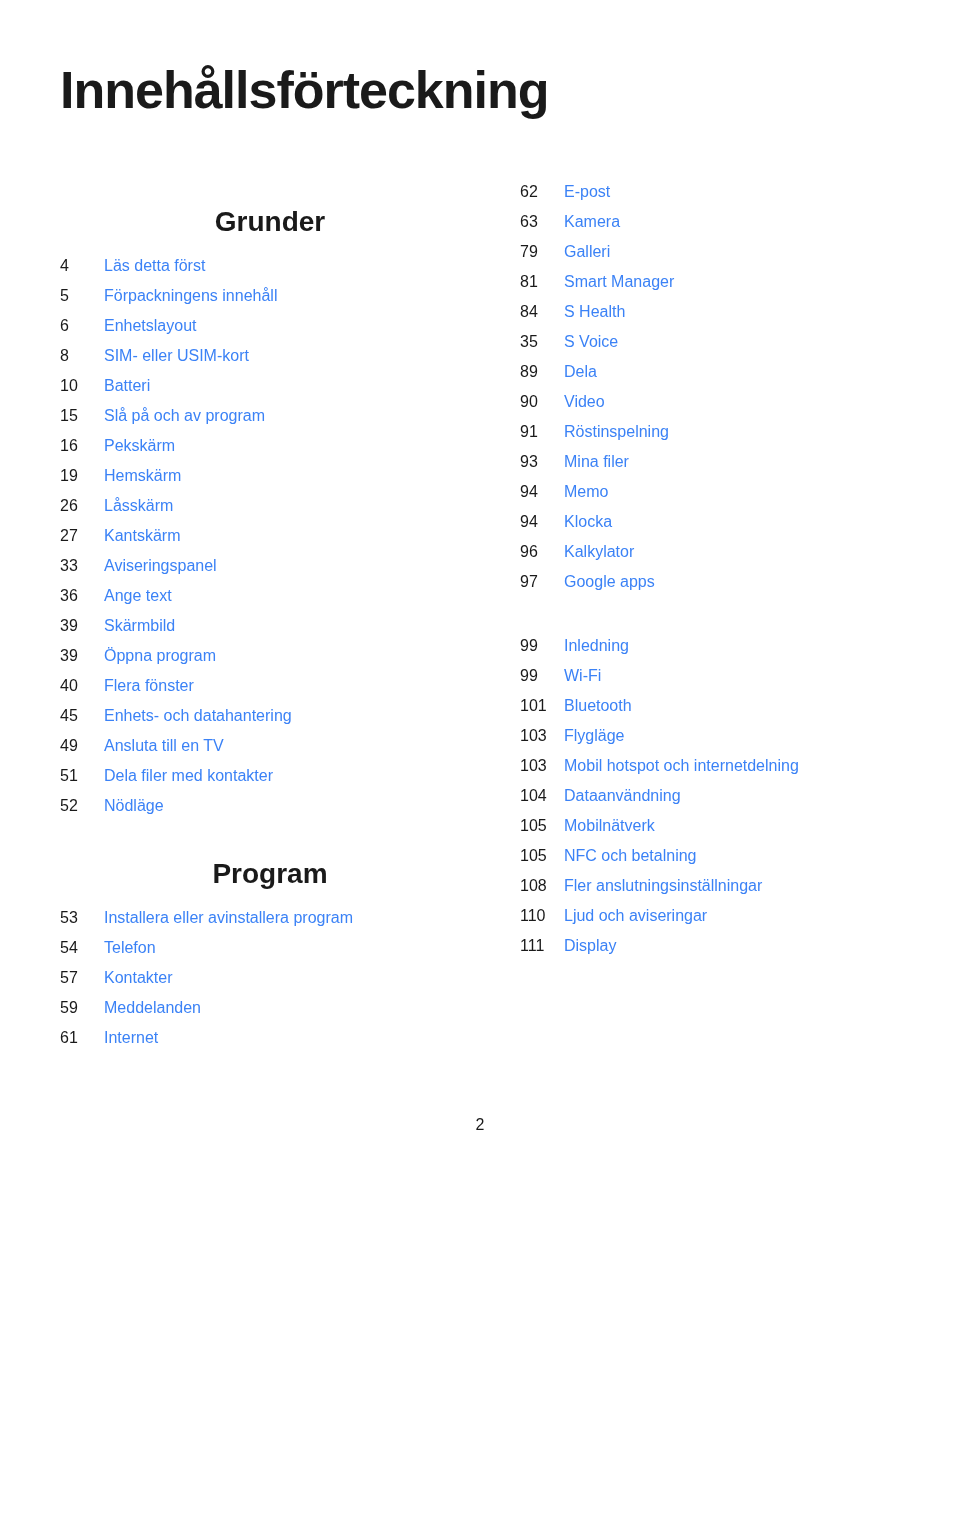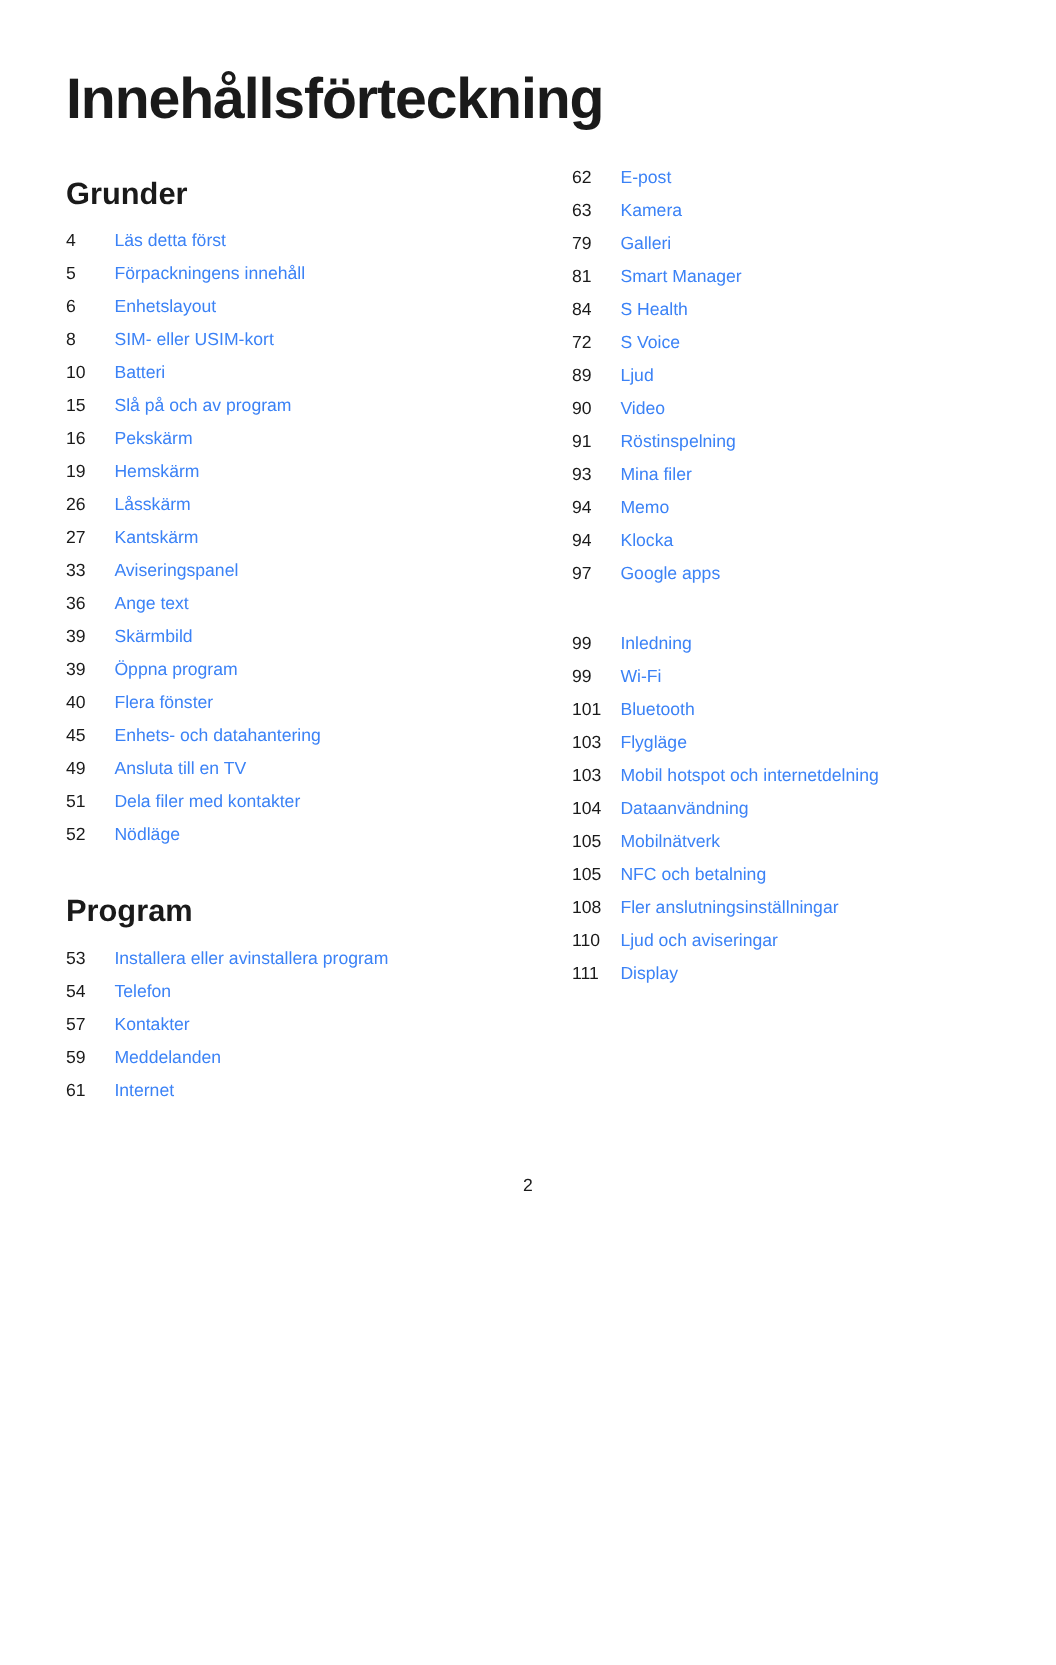--- a/index.html
+++ b/index.html
@@ -14,21 +14,21 @@
       width: 960px;
       min-height: 1514px;
       padding: 60px 60px 60px 60px;
       color: #1a1a1a;
     }
 
     .page-title {
       font-size: 52px;
       font-weight: bold;
       color: #1a1a1a;
-      margin-bottom: 30px;
+      margin-bottom: 60px;
       letter-spacing: -1px;
     }
 
     .two-column {
       display: flex;
       gap: 40px;
     }
 
     .left-col {
       width: 420px;
@@ -37,21 +37,22 @@
 
     .right-col {
       flex: 1;
     }
 
     .section-title {
       font-size: 28px;
       font-weight: bold;
       color: #1a1a1a;
       margin-bottom: 16px;
-      margin-top: 10px;
+      margin-top: 26px;
+      text-align: center;
     }
 
     .toc-item {
       display: flex;
       align-items: baseline;
       margin-bottom: 6px;
       font-size: 16px;
       line-height: 1.5;
     }
 
@@ -212,26 +213,26 @@
         </div>
         <div class="toc-item">
           <span class="toc-number">81</span>
           <span class="toc-text">Smart Manager</span>
         </div>
         <div class="toc-item">
           <span class="toc-number">84</span>
           <span class="toc-text">S Health</span>
         </div>
         <div class="toc-item">
-          <span class="toc-number">72</span>
+          <span class="toc-number">35</span>
           <span class="toc-text">S Voice</span>
         </div>
         <div class="toc-item">
           <span class="toc-number">89</span>
-          <span class="toc-text">Ljud</span>
+          <span class="toc-text">Dela</span>
         </div>
         <div class="toc-item">
           <span class="toc-number">90</span>
           <span class="toc-text">Video</span>
         </div>
         <div class="toc-item">
           <span class="toc-number">91</span>
           <span class="toc-text">Röstinspelning</span>
         </div>
         <div class="toc-item">
@@ -240,20 +241,24 @@
         </div>
         <div class="toc-item">
           <span class="toc-number">94</span>
           <span class="toc-text">Memo</span>
         </div>
         <div class="toc-item">
           <span class="toc-number">94</span>
           <span class="toc-text">Klocka</span>
         </div>
         <div class="toc-item">
+          <span class="toc-number">96</span>
+          <span class="toc-text">Kalkylator</span>
+        </div>
+        <div class="toc-item">
           <span class="toc-number">97</span>
           <span class="toc-text">Google apps</span>
         </div>
       </div>
 
     <div class="section-gap">
       <div id="installningar-list">
           <div class="toc-item">
             <span class="toc-number">99</span>
             <span class="toc-text">Inledning</span>

